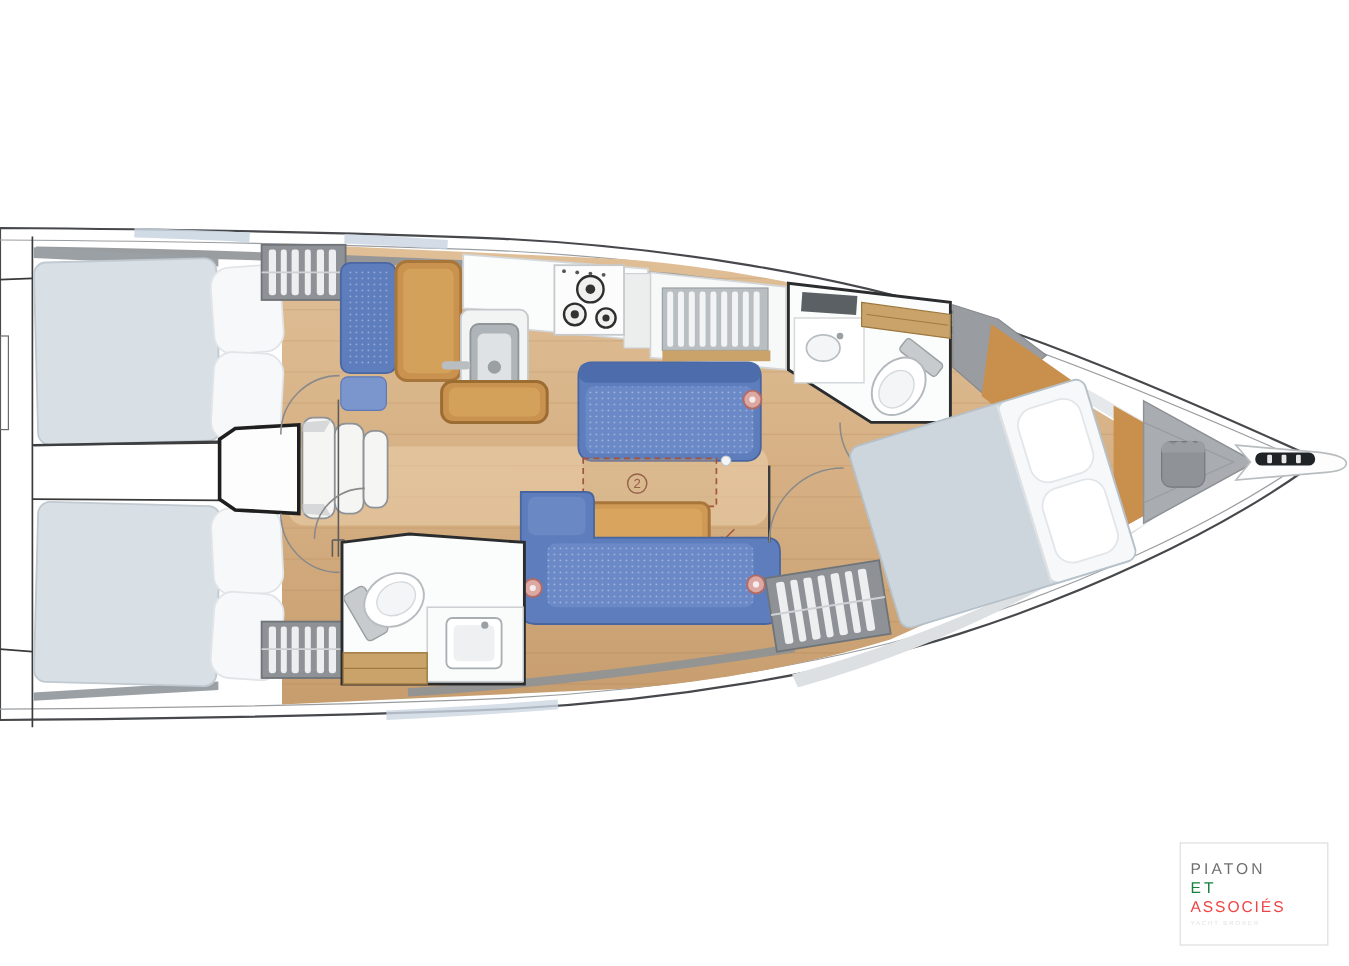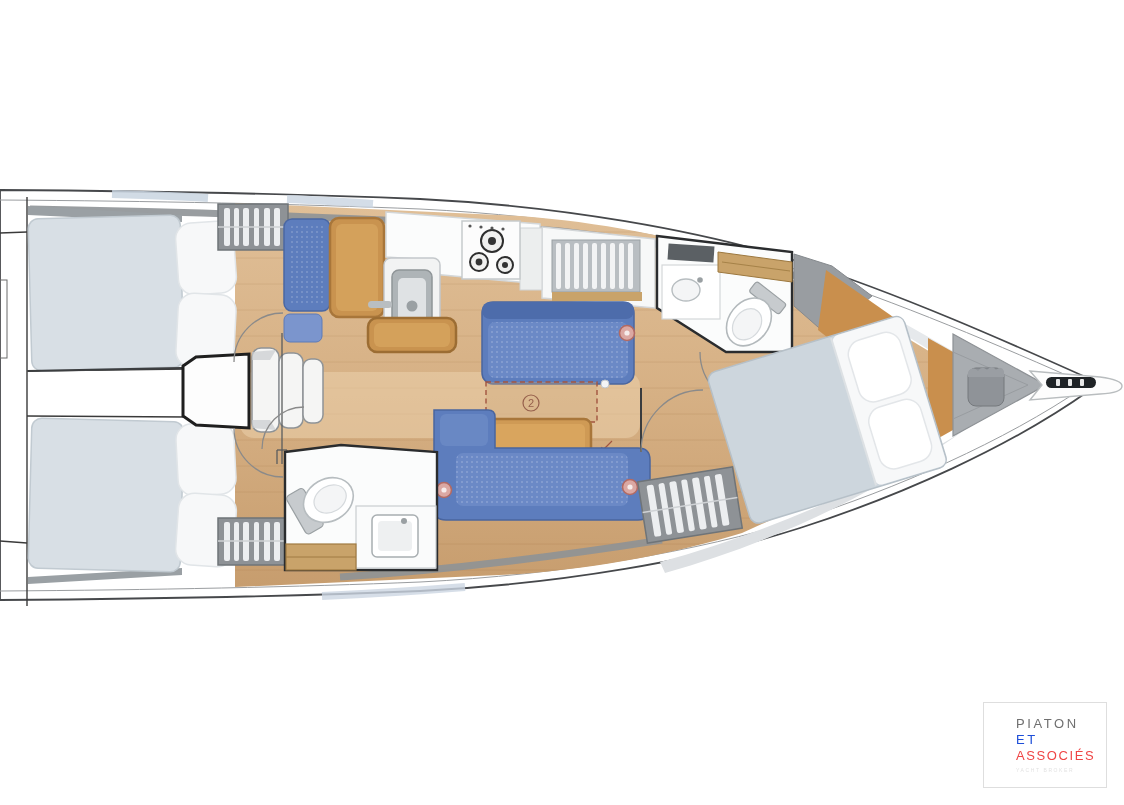--- a/index.html
+++ b/index.html
@@ -1,22 +1,22 @@
 <!DOCTYPE html>
 <html><head>
 <meta charset="utf-8">
 <style>
   html,body{margin:0;padding:0;background:#ffffff;width:1124px;height:805px;overflow:hidden;
     font-family:"Liberation Sans", sans-serif;}
   #stage{position:relative;width:1124px;height:805px;background:#fff;}
   #plan-svg{position:absolute;left:0;top:0;}
   .logo-card{position:absolute;left:983px;top:702px;width:124px;height:86px;background:#fff;
-    border:1px solid #dedede;box-sizing:border-box;padding:13px 0 0 32px;}
+    border:1px solid #dedede;box-sizing:border-box;padding:13px 0 0 8px;}
   .logo-line1{font-size:13px;letter-spacing:2.6px;color:#6f6f6f;line-height:16px;}
-  .logo-line2{font-size:13px;letter-spacing:2.6px;color:#1d4ed8;line-height:16px;}
+  .logo-line2{font-size:13px;letter-spacing:2.6px;color:#15803d;line-height:16px;}
   .logo-line3{font-size:13px;letter-spacing:1.6px;color:#ef4444;line-height:16px;}
   .logo-sub{font-size:5px;letter-spacing:1.6px;color:#e2e2e2;margin-top:3px;}
 </style>
 </head>
 <body>
 
 <div id="stage">
 <svg id="plan-svg" width="1124" height="805" viewBox="0 0 1124 805">
   <defs>
     <linearGradient id="woodGrad" x1="0" y1="0" x2="0" y2="1">

